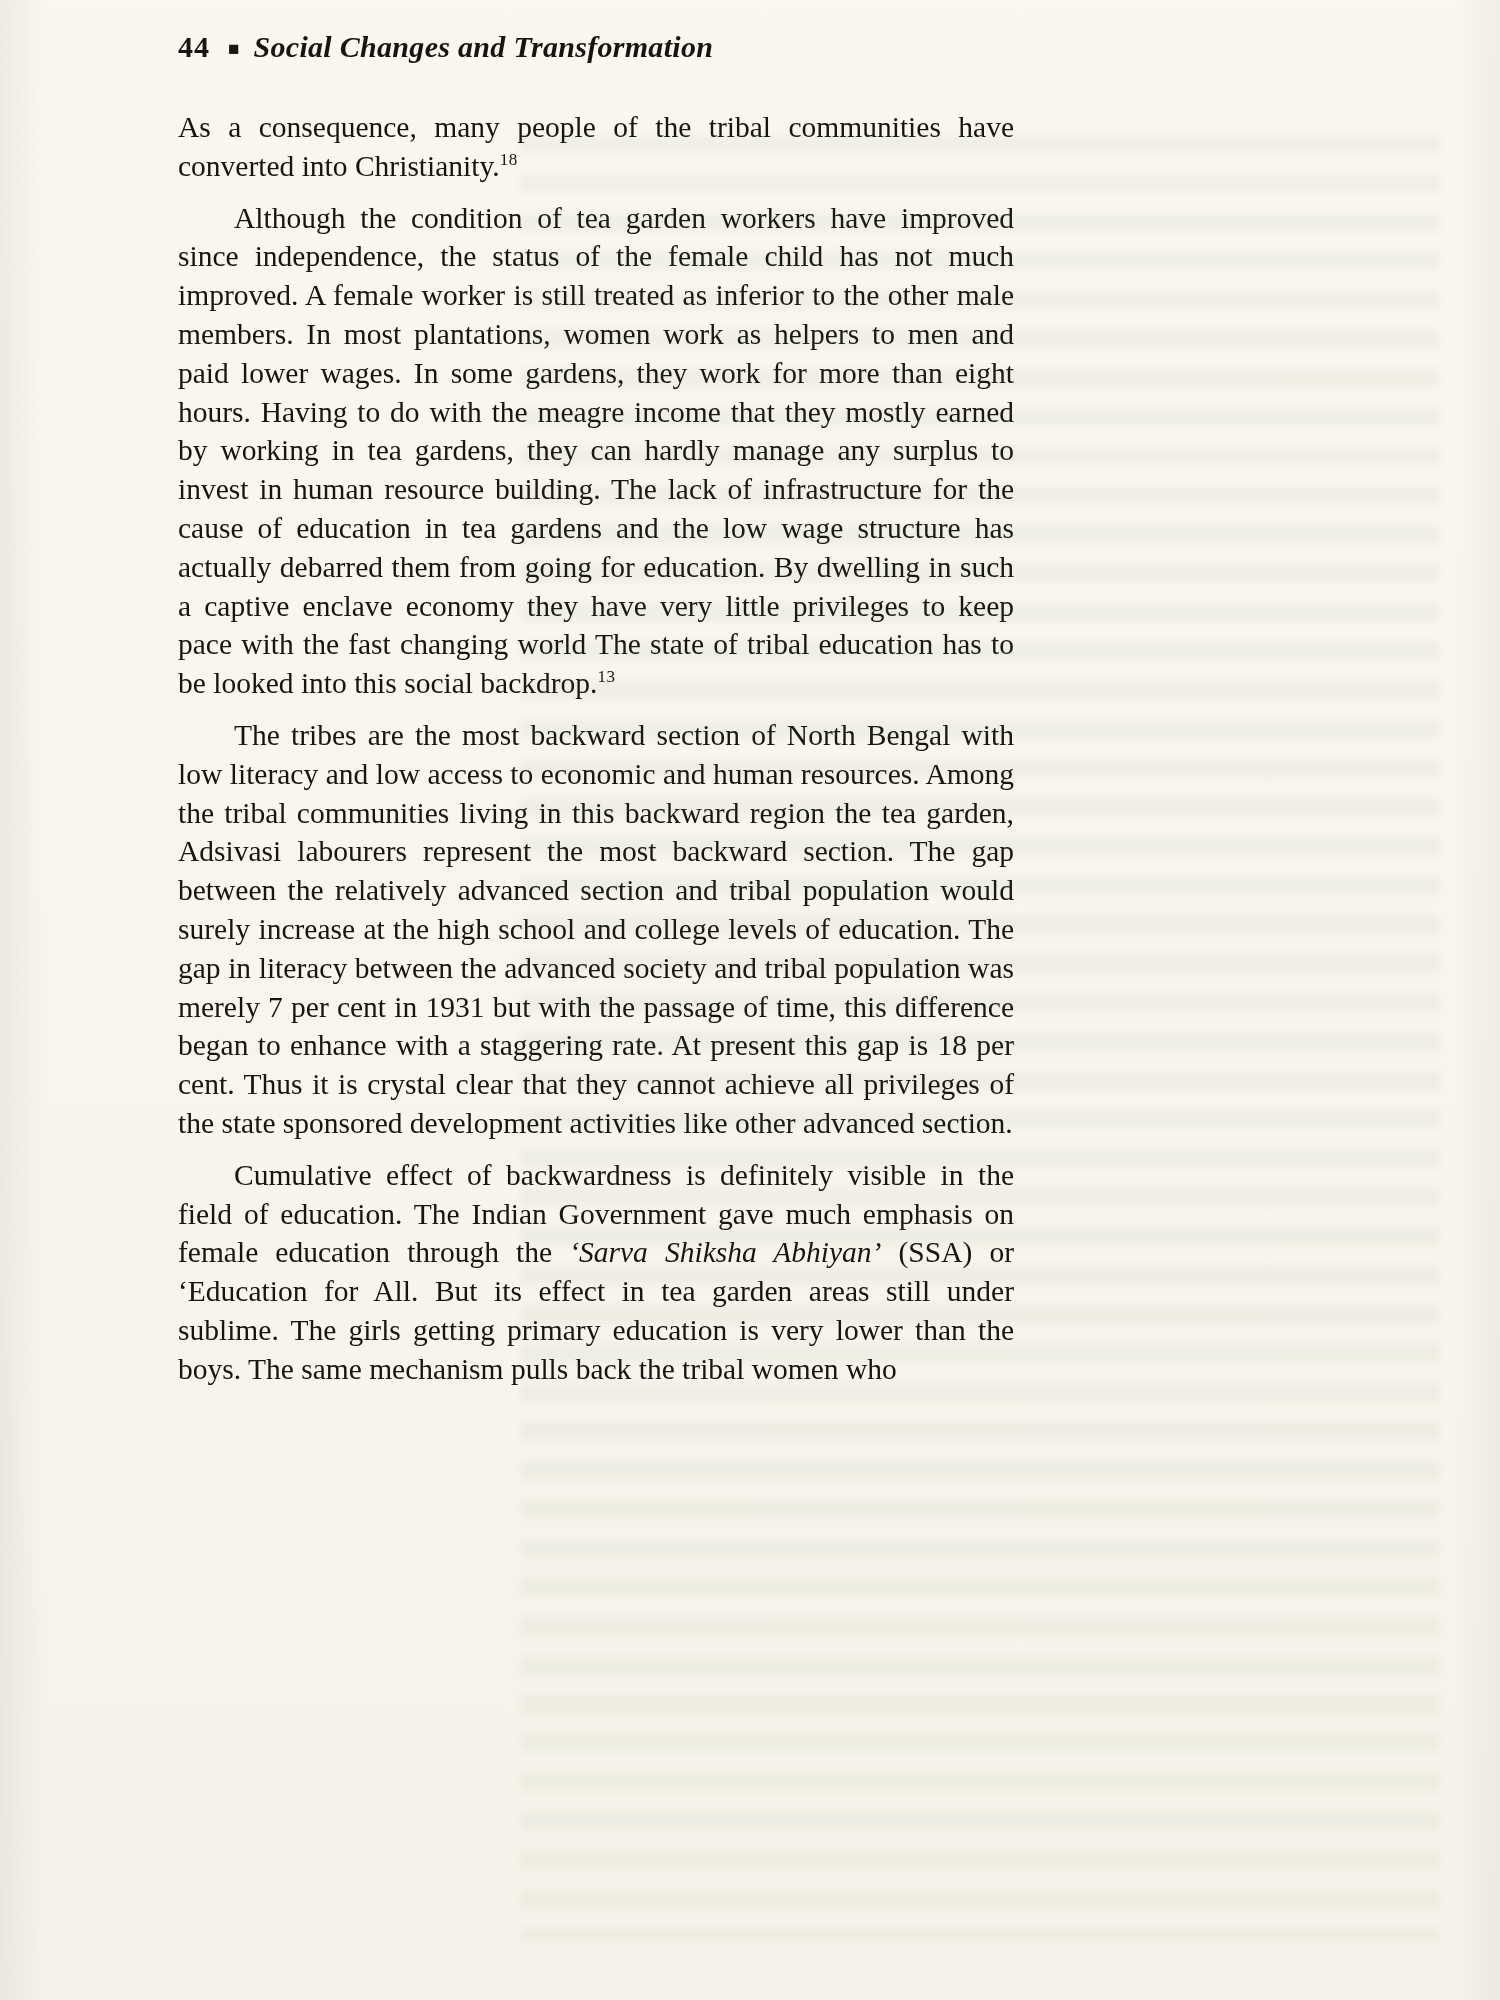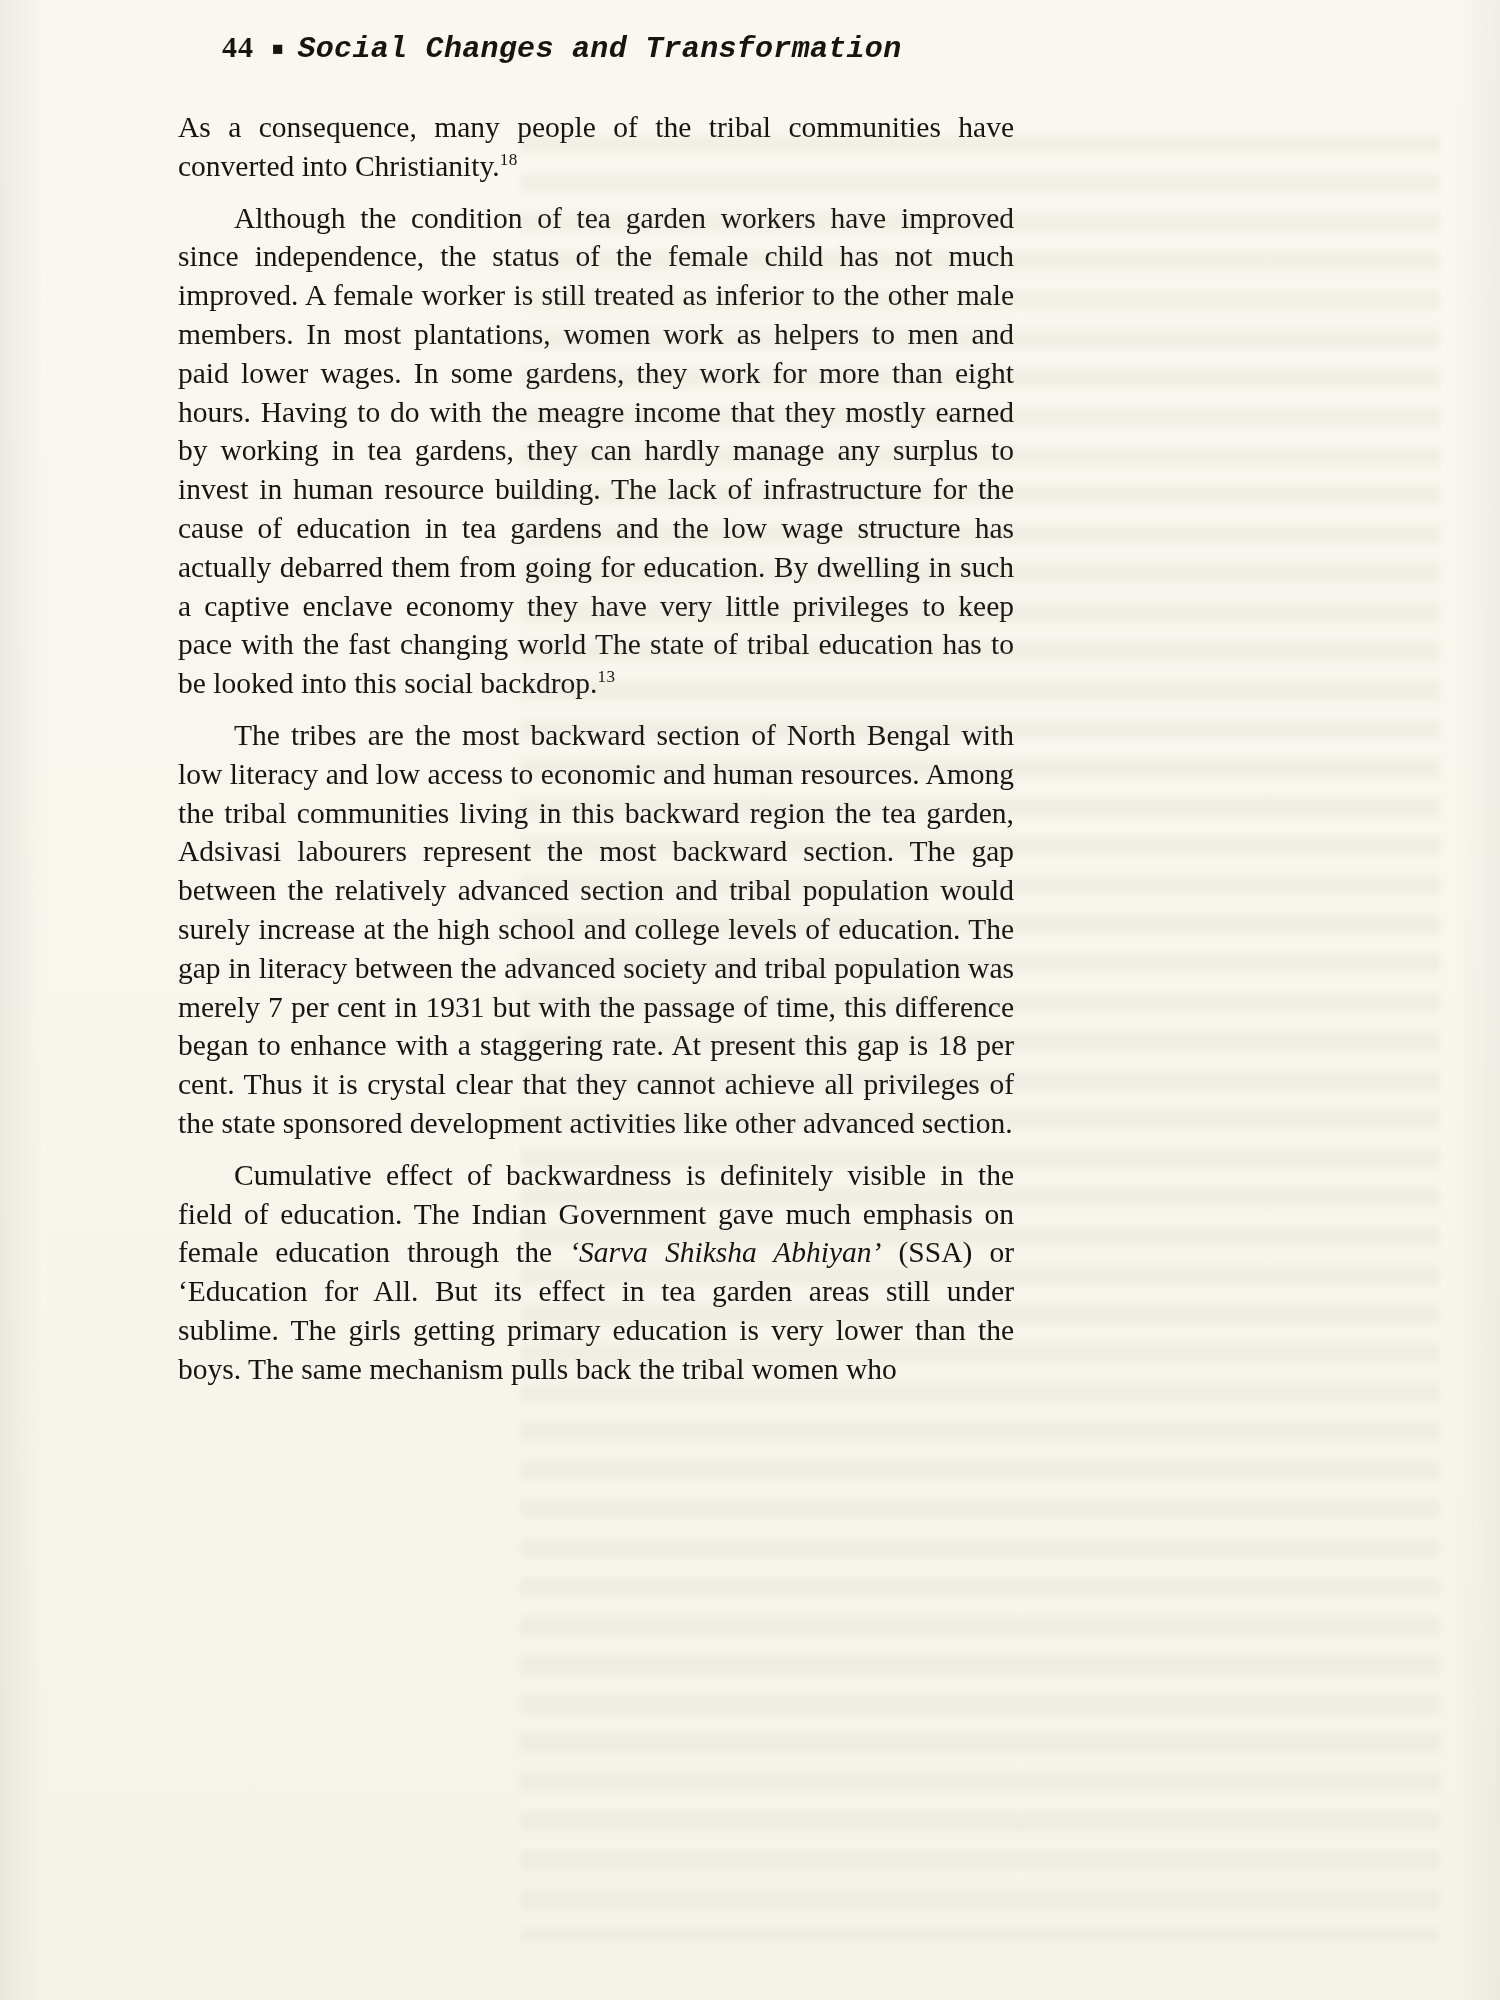--- a/index.html
+++ b/index.html
@@ -44,39 +44,37 @@
   }
   .header {
     position: absolute;
     top: 30px;
     left: 178px;
     width: 840px;
     font-size: 30px;
     display: flex;
     align-items: baseline;
     white-space: nowrap;
-    margin-left: 44px;
   }
   .page-num {
     font-weight: bold;
     font-style: normal;
     letter-spacing: 1px;
   }
   .bullet {
     font-style: normal;
     font-size: 19px;
     margin: 0 14px 0 18px;
     position: relative;
     top: -2px;
   }
   .running-title {
     font-weight: bold;
     font-style: italic;
     letter-spacing: 0.3px;
-    font-family: Liberation Mono, monospace;
   }
   .body-text {
     position: absolute;
     top: 108px;
     left: 178px;
     width: 836px;
     font-size: 29.5px;
     line-height: 38.8px;
     text-align: justify;
   }

